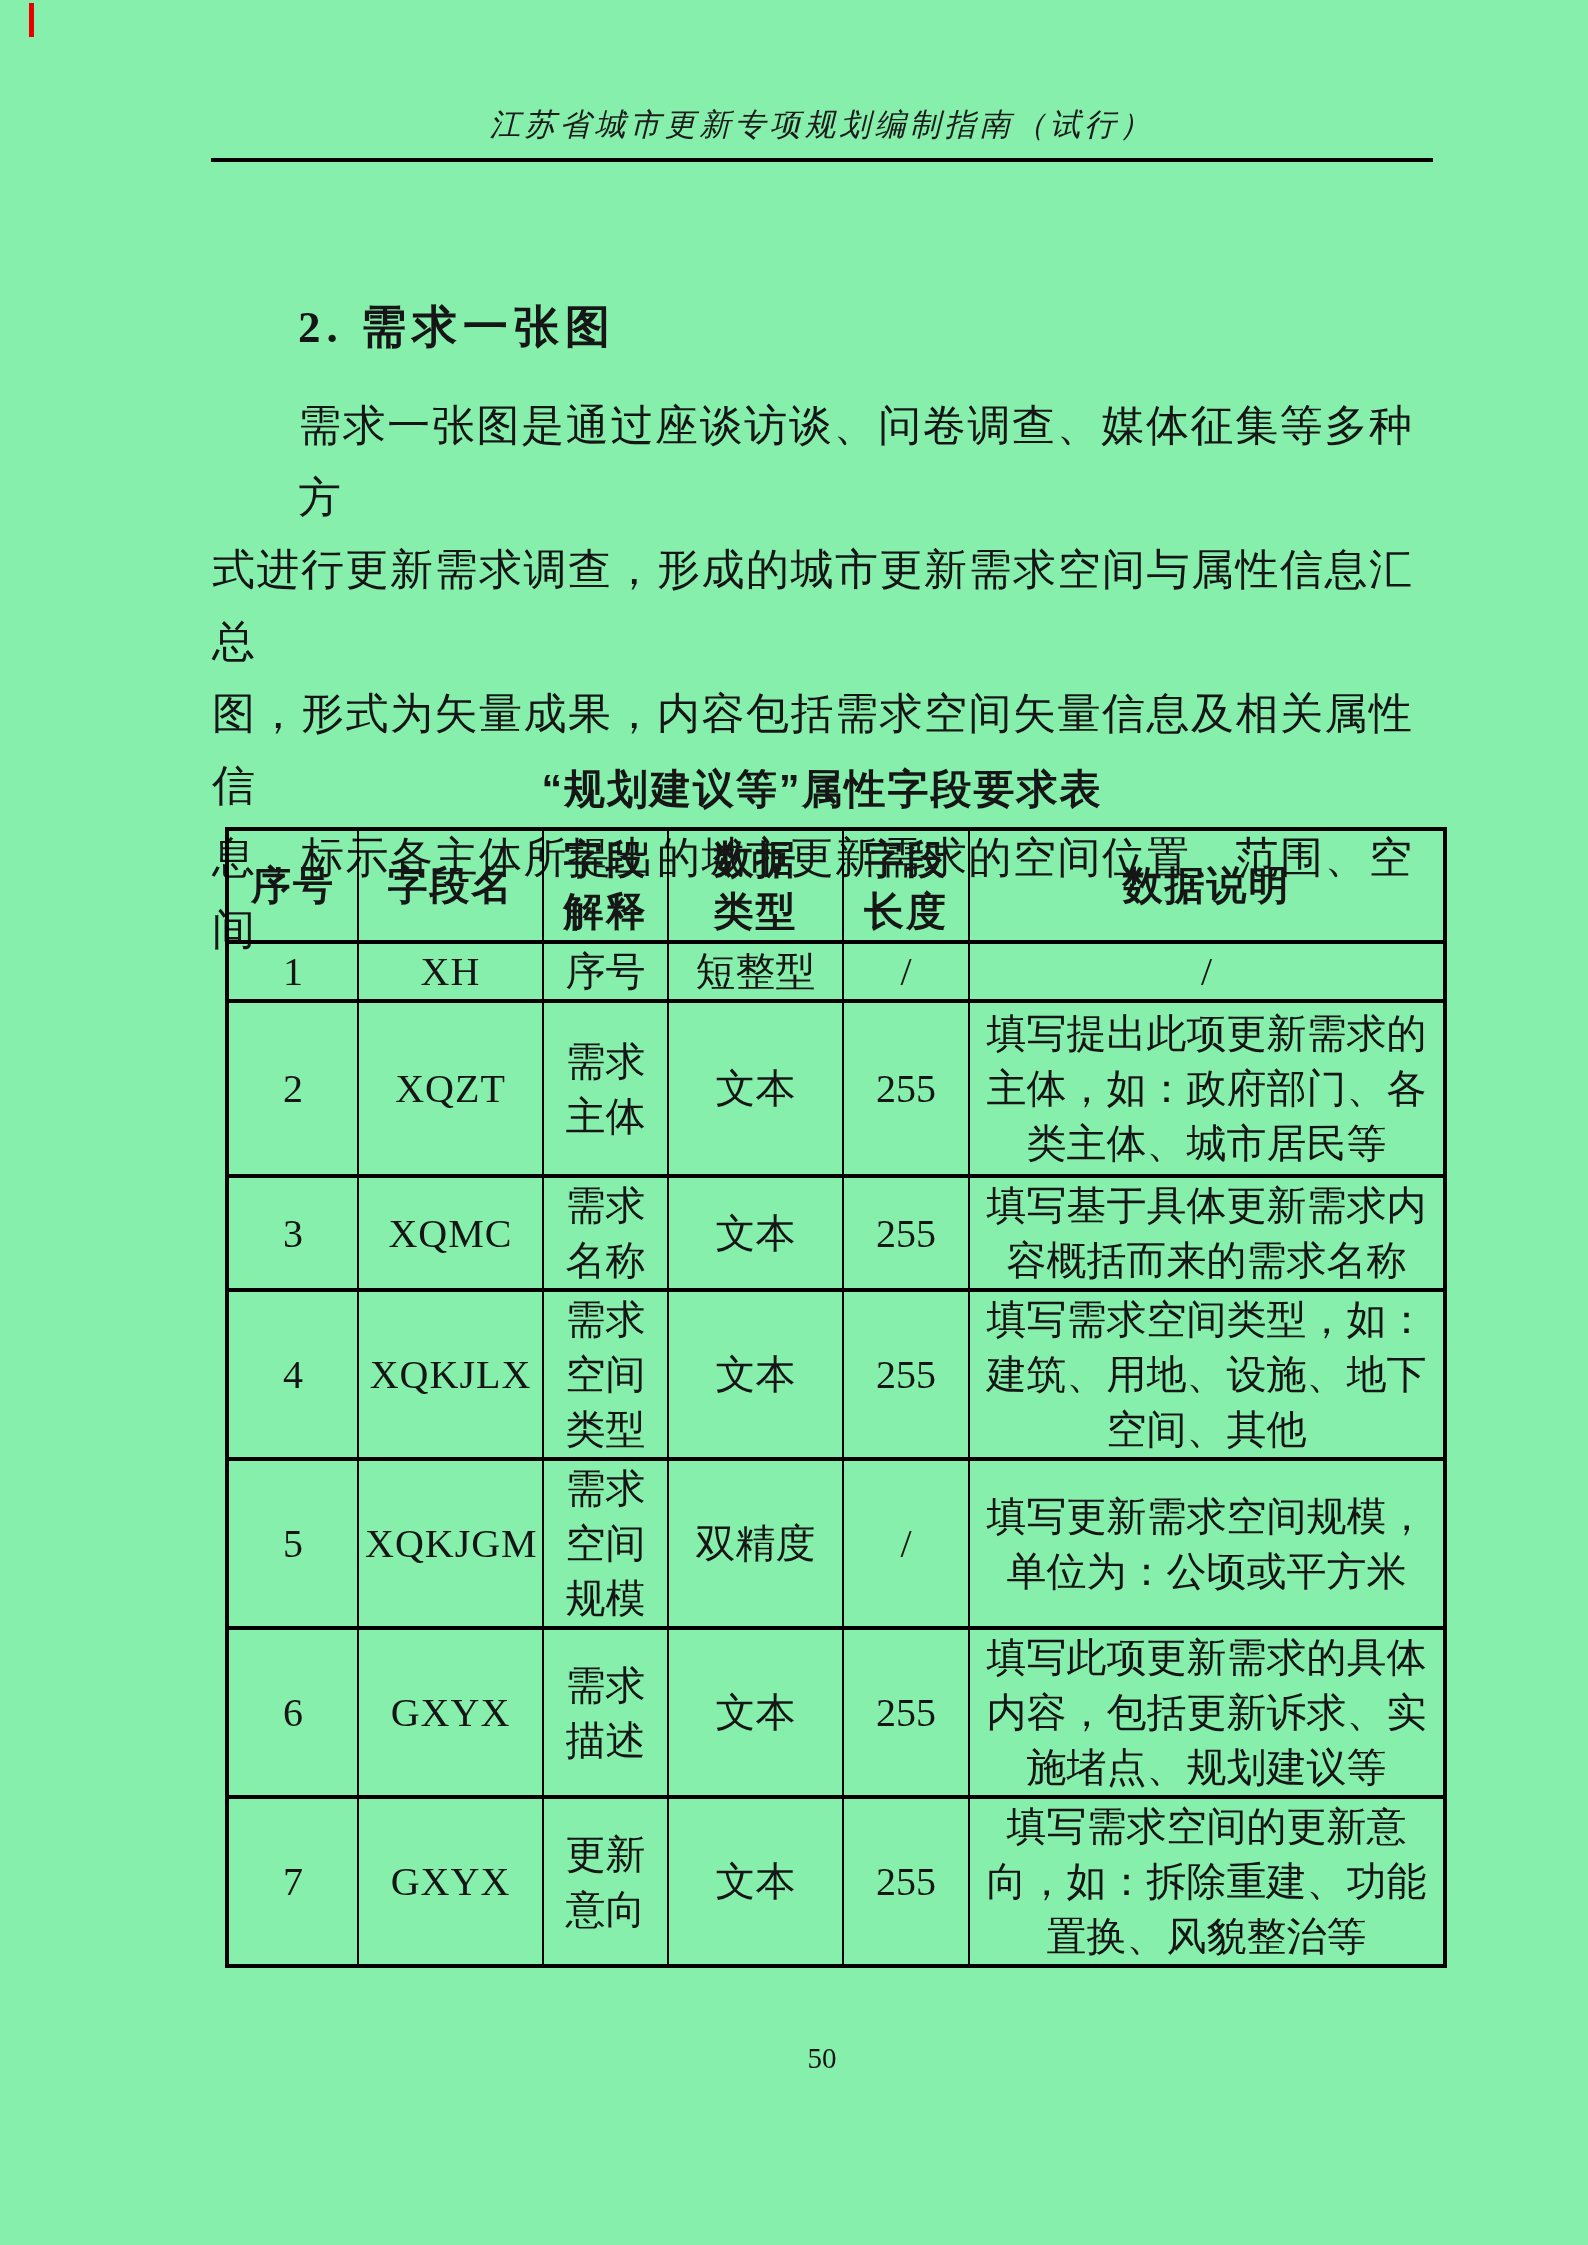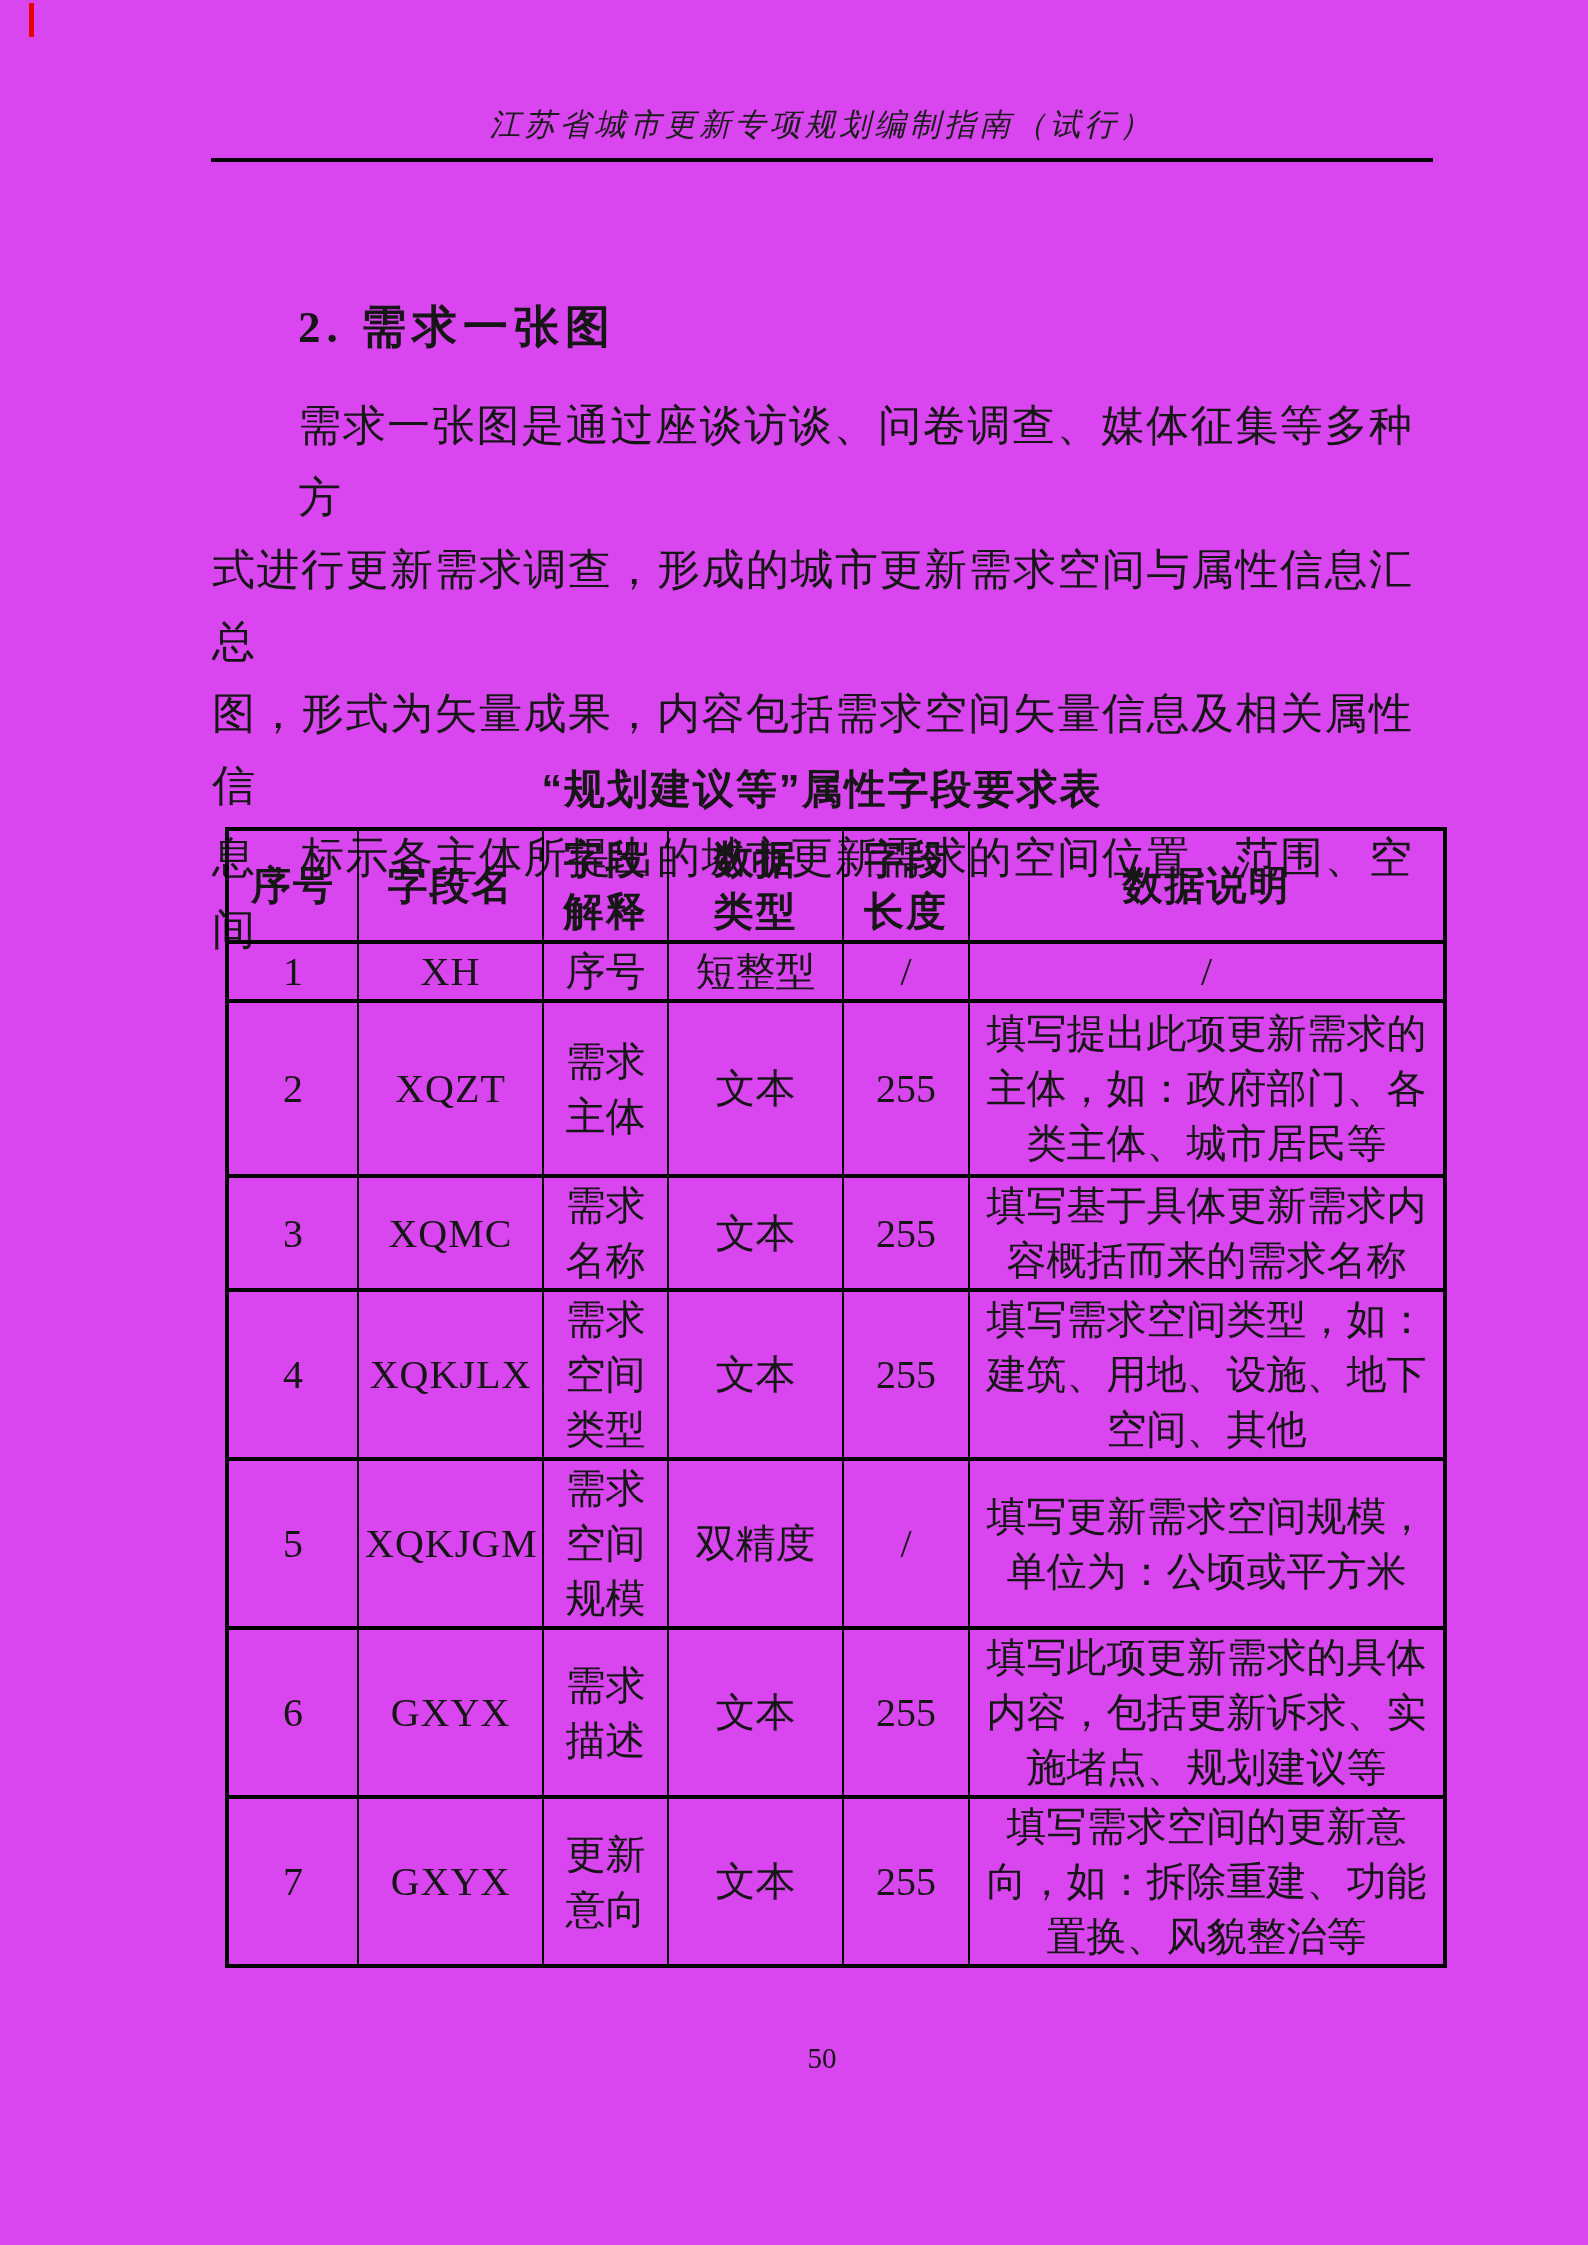--- a/index.html
+++ b/index.html
@@ -1,19 +1,19 @@
 <!DOCTYPE html>
 <html lang="zh"><head>
 <meta charset="utf-8">
 <style>
   html,body{margin:0;padding:0;background:#888;}
   .paper{
     position:relative;
     width:1588px;height:2245px;
-    background:#d946ef;
+    background:#86efac;
     font-family:"Liberation Serif", serif;
     color:#161616;
     overflow:hidden;
   }
   .red-mark{
     position:absolute;left:29px;top:3px;width:5px;height:34px;
     background:#e80000;
   }
   .page-header{
     position:absolute;left:211px;top:104px;width:1222px;

